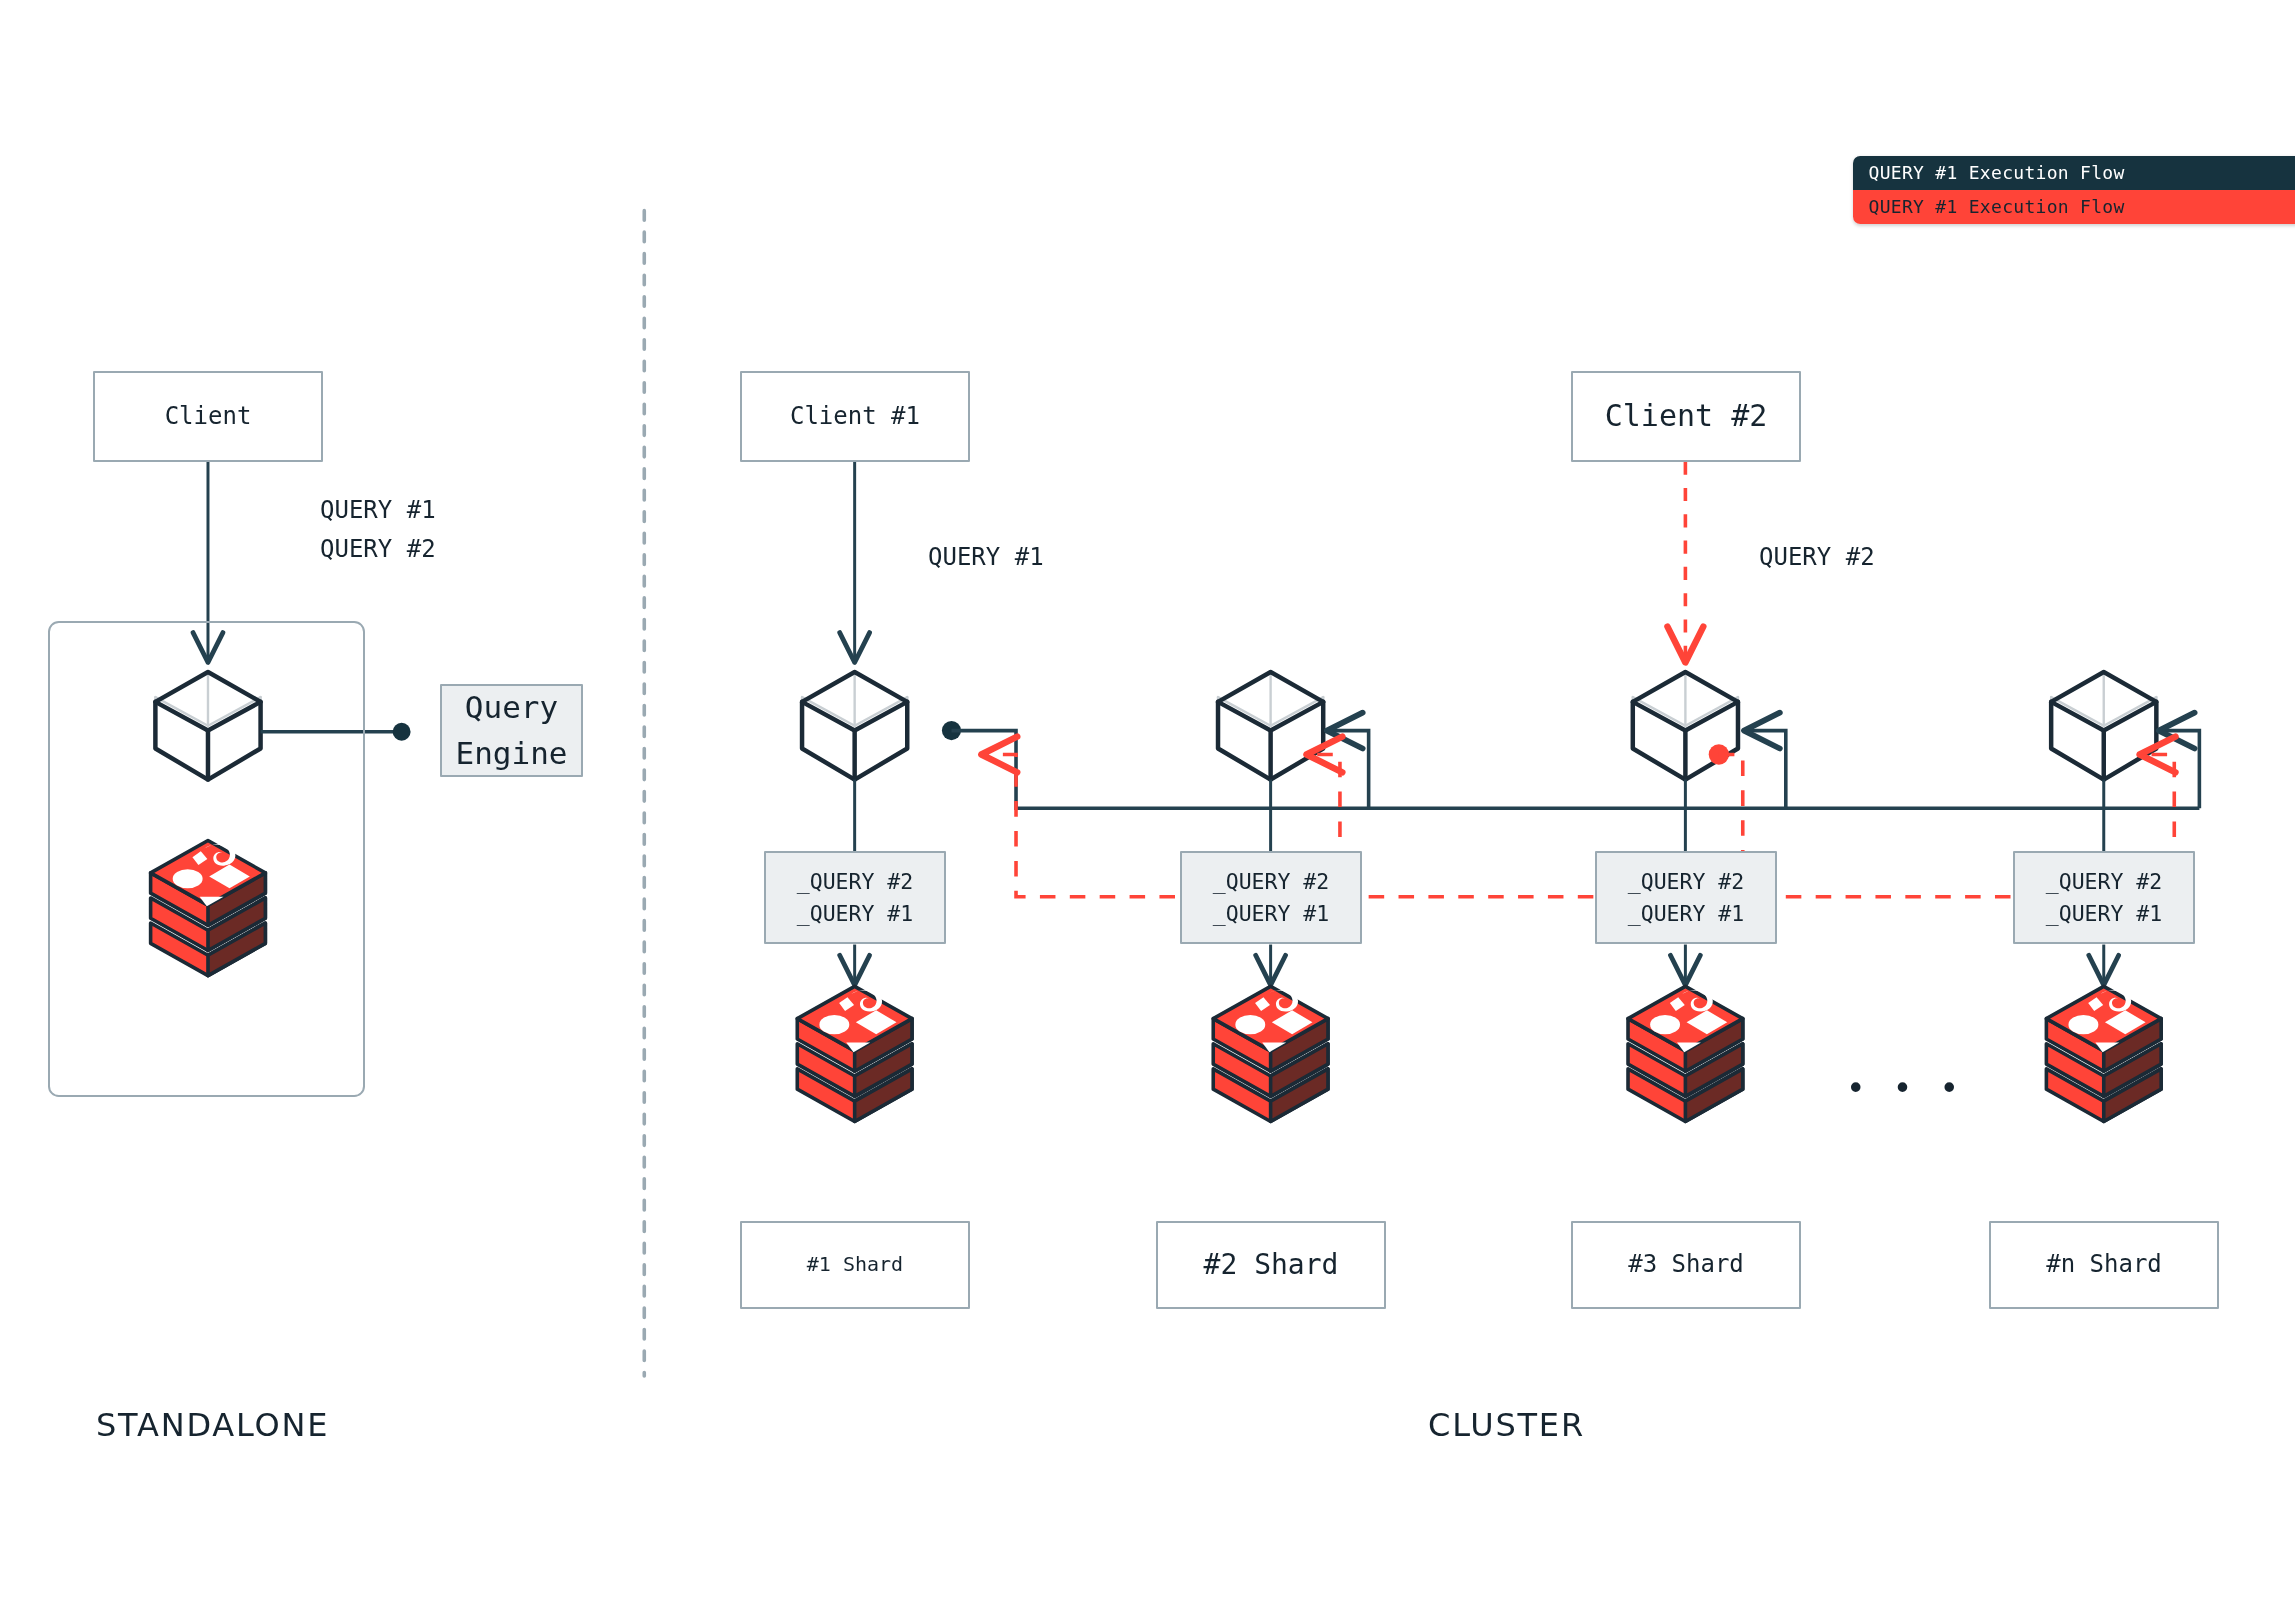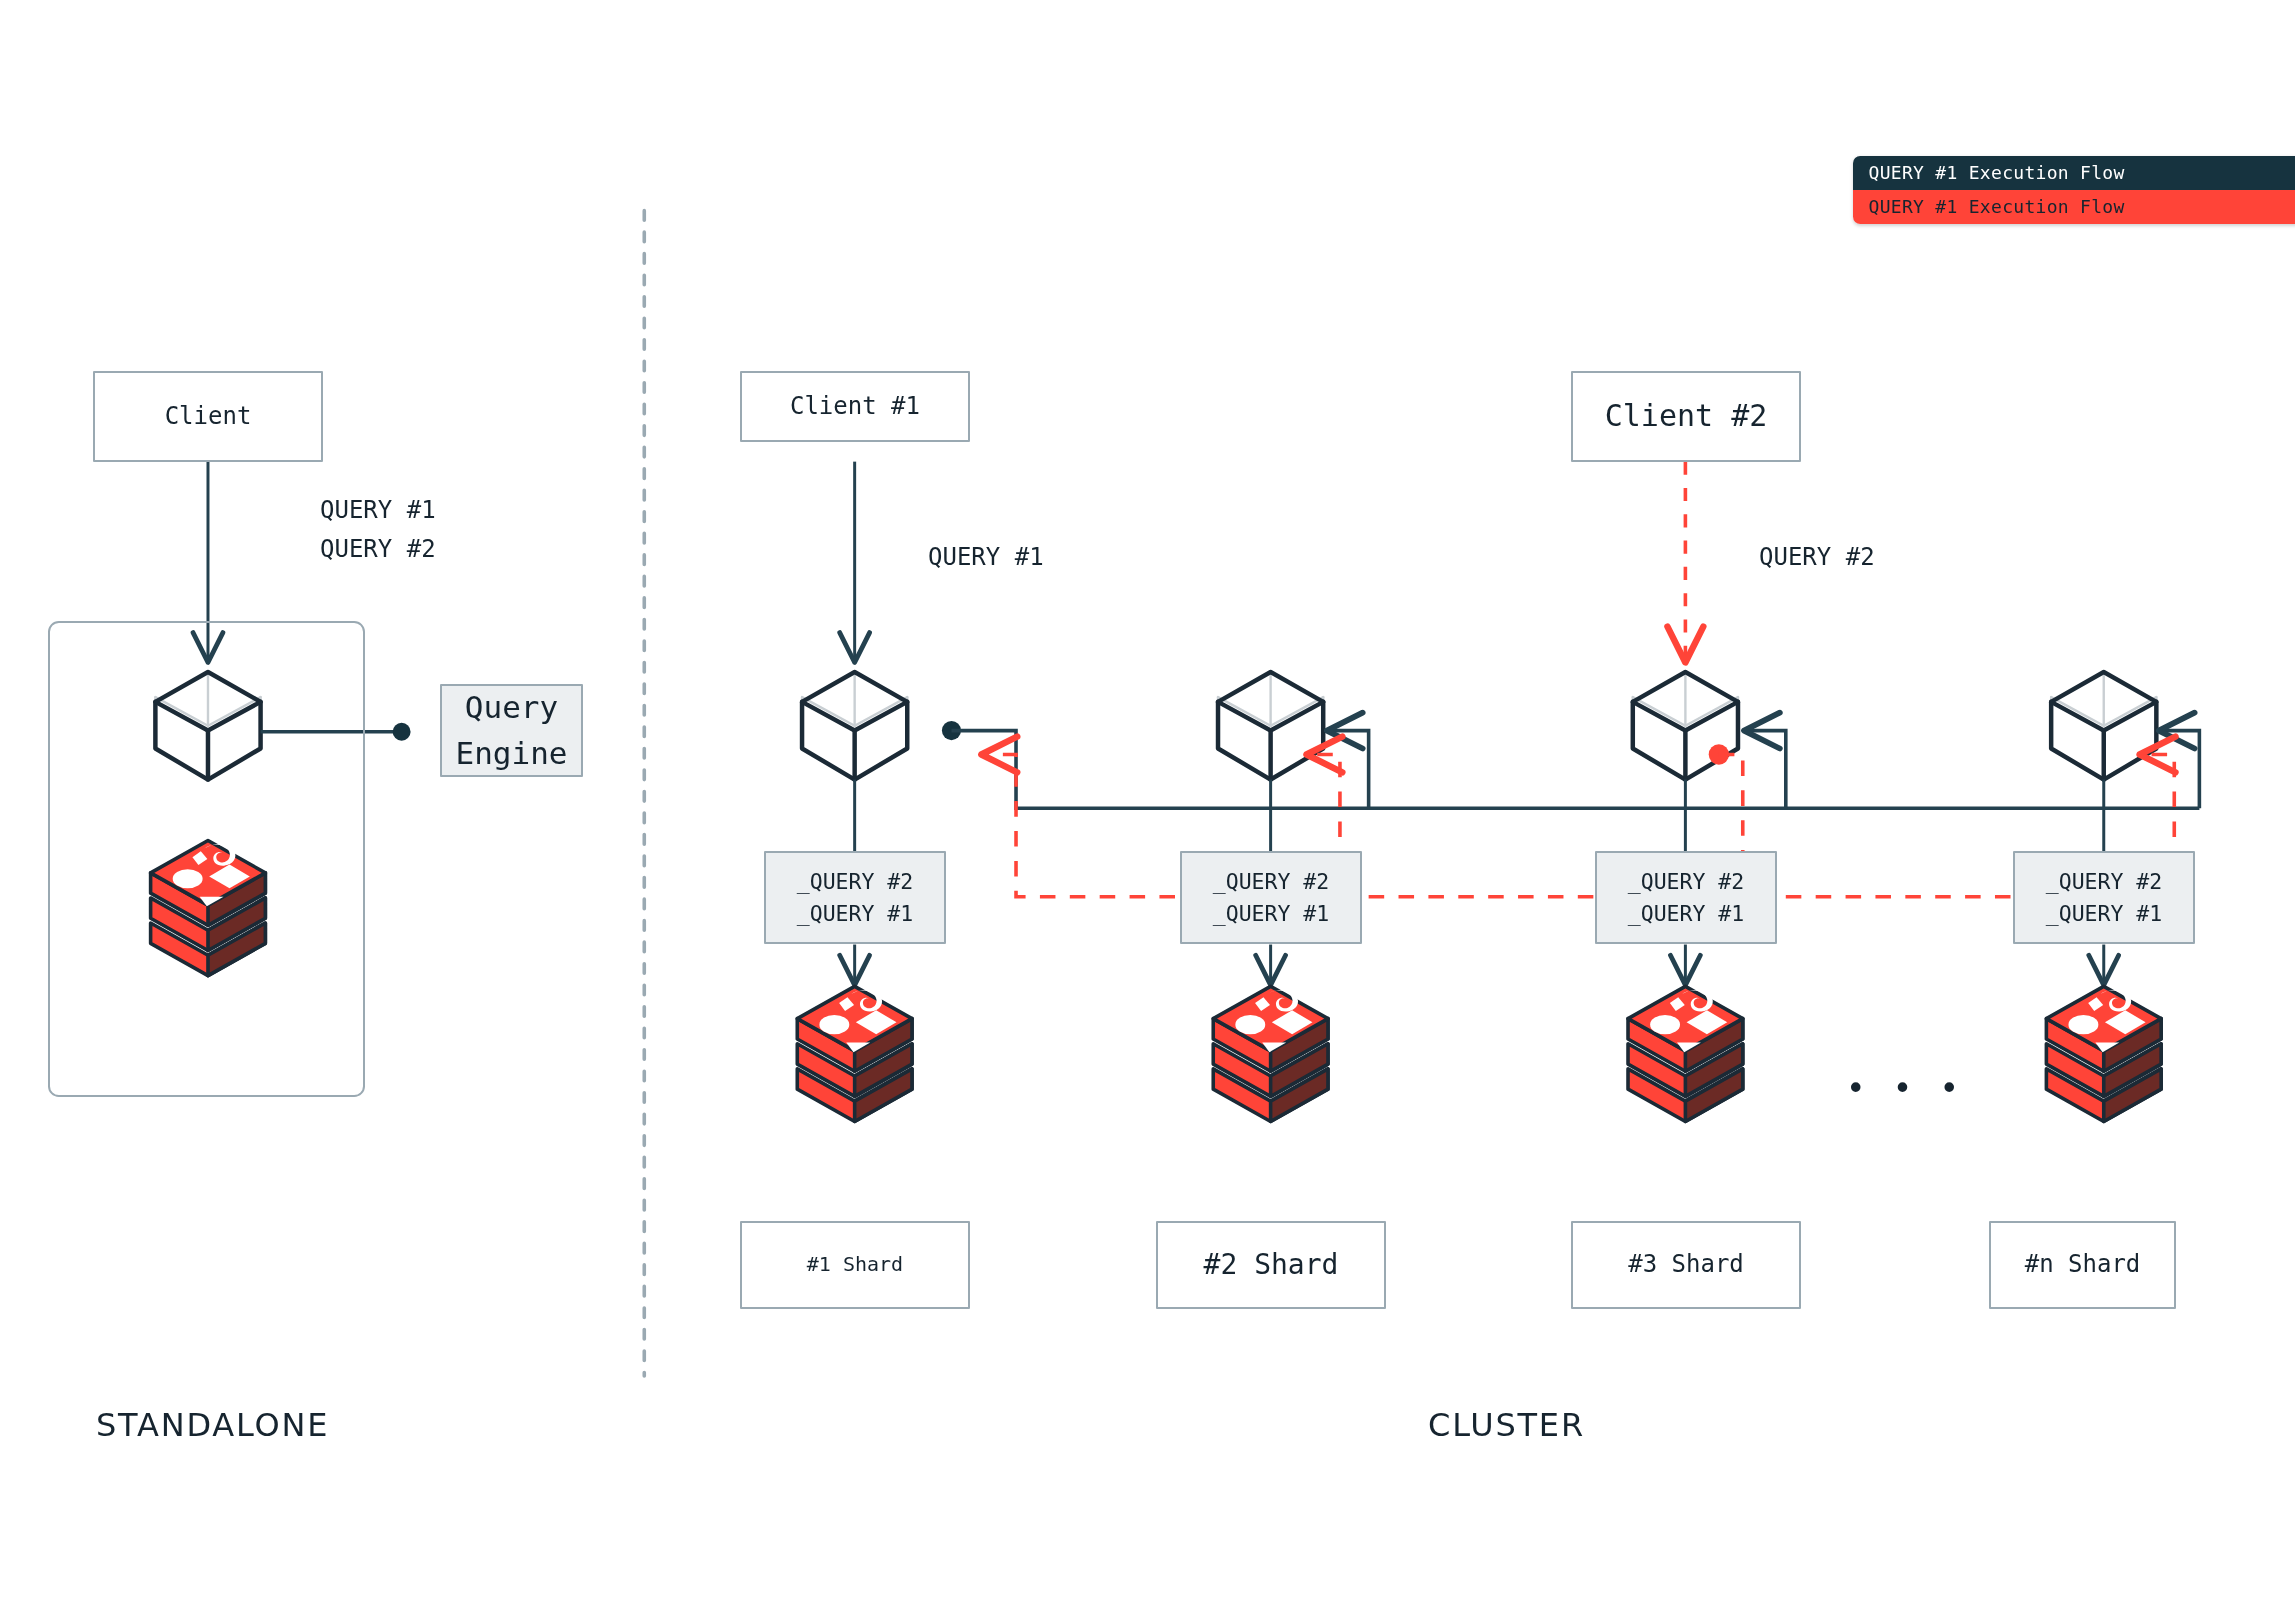--- a/index.html
+++ b/index.html
@@ -180,21 +180,21 @@
   <div class="nodeframe" style="left:48px;top:621px;width:317px;height:476px;"></div>
 
   <div class="box grey" style="left:440px;top:684px;width:143px;height:93px;font-size:31px;">
     <span class="lines">Query
 Engine</span>
   </div>
 
 
   <div class="caption" style="left:96px;top:1406px;font-size:32px;">STANDALONE</div>
 
-  <div class="box" style="left:740px;top:371px;width:230px;height:71px;font-size:24px;">
+  <div class="box" style="left:740px;top:371px;width:230px;height:91px;font-size:24px;">
     <span class="lines">Client #1</span>
   </div>
   <div class="flowlabel" style="left:928px;top:538px;font-size:24px;">QUERY #1</div>
 
   <div class="box" style="left:1571px;top:371px;width:230px;height:91px;font-size:30px;">
     <span class="lines">Client #2</span>
   </div>
   <div class="flowlabel" style="left:1759px;top:538px;font-size:24px;">QUERY #2</div>
 
   <div class="box grey" style="left:764px;top:851px;width:182px;height:93px;font-size:21.5px;">
@@ -218,20 +218,20 @@
 
   <div class="box" style="left:740px;top:1221px;width:230px;height:88px;font-size:20px;">
     <span class="lines">#1 Shard</span>
   </div>
   <div class="box" style="left:1156px;top:1221px;width:230px;height:88px;font-size:28px;">
     <span class="lines">#2 Shard</span>
   </div>
   <div class="box" style="left:1571px;top:1221px;width:230px;height:88px;font-size:24px;">
     <span class="lines">#3 Shard</span>
   </div>
-  <div class="box" style="left:1989px;top:1221px;width:187px;height:88px;font-size:24px;">
+  <div class="box" style="left:1989px;top:1221px;width:230px;height:88px;font-size:24px;">
     <span class="lines">#n Shard</span>
   </div>
 
   <div class="caption" style="left:1428px;top:1406px;font-size:32px;">CLUSTER</div>
 
 </div>
 
 
 </body></html>

